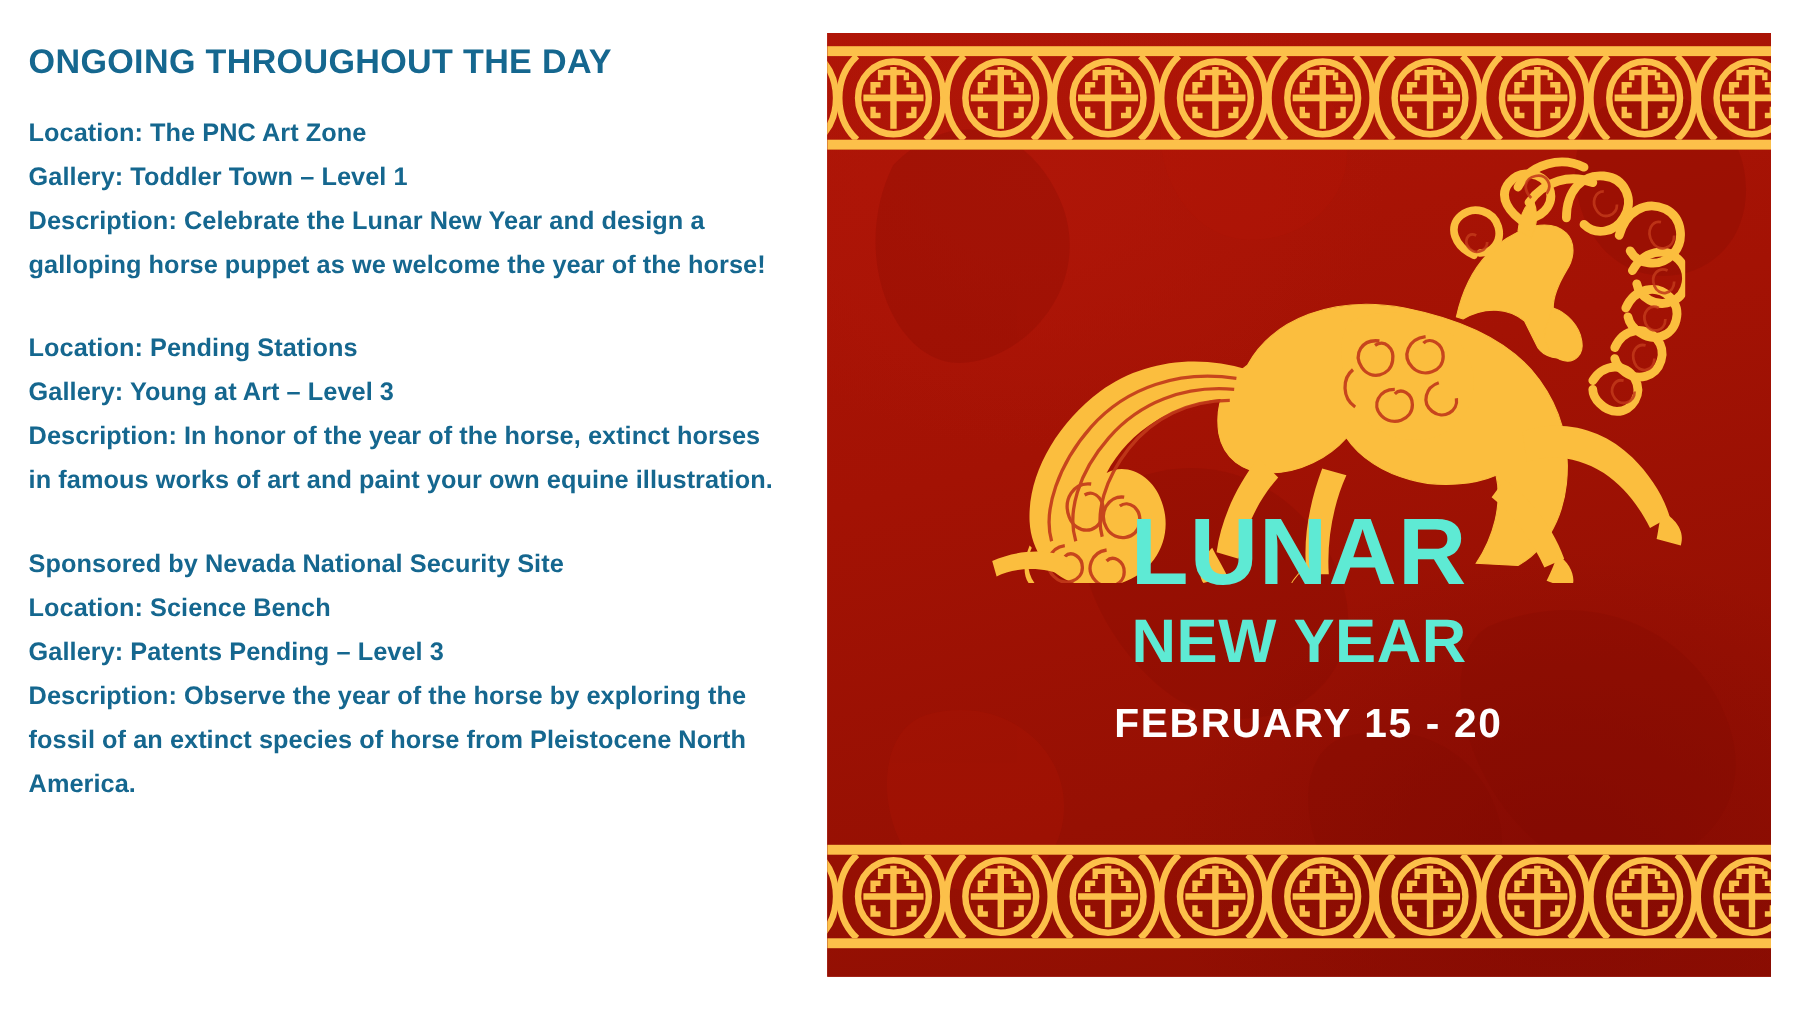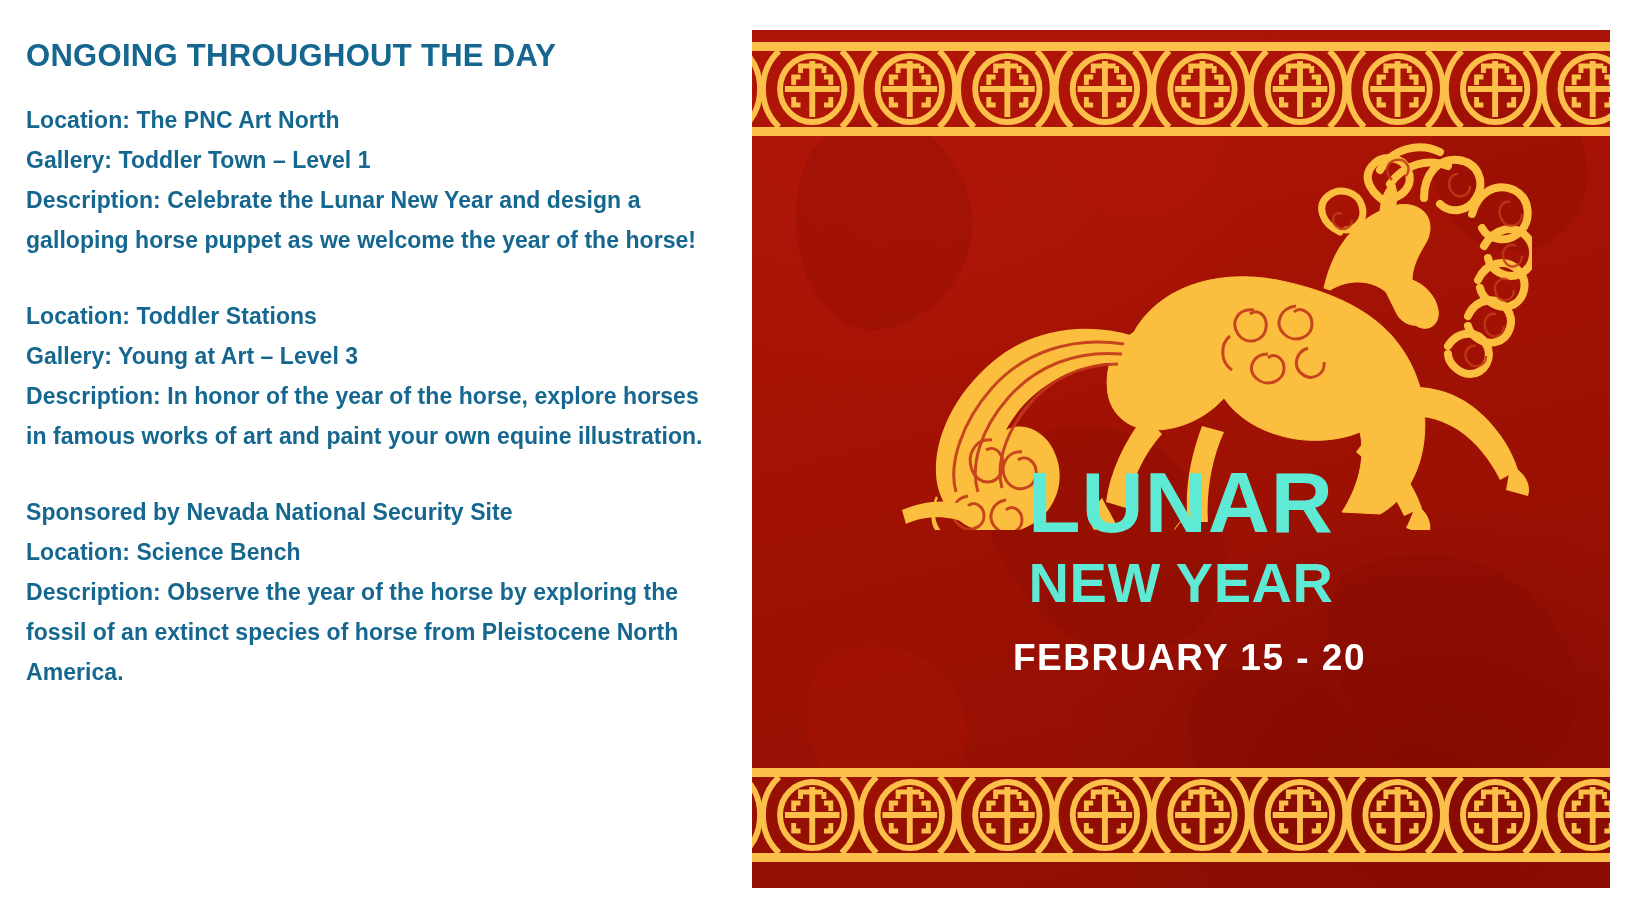--- a/index.html
+++ b/index.html
@@ -157,34 +157,35 @@
 </head>
 <body>
 
 <div class="page">
 
   <div class="info-column">
 
     <h1 class="section-heading">ONGOING THROUGHOUT THE DAY</h1>
 
     <div class="entry">
-      <div class="entry-line">Location: The PNC Art North</div>
+      <div class="entry-line">Location: The PNC Art Zone</div>
       <div class="entry-line">Gallery: Toddler Town – Level 1</div>
       <div class="entry-line">Description: Celebrate the Lunar New Year and design a galloping horse puppet as we welcome the year of the horse!</div>
     </div>
 
     <div class="entry">
-      <div class="entry-line">Location: Toddler Stations</div>
+      <div class="entry-line">Location: Pending Stations</div>
       <div class="entry-line">Gallery: Young at Art – Level 3</div>
-      <div class="entry-line">Description: In honor of the year of the horse, explore horses in famous works of art and paint your own equine illustration.</div>
+      <div class="entry-line">Description: In honor of the year of the horse, extinct horses in famous works of art and paint your own equine illustration.</div>
     </div>
 
     <div class="entry">
       <div class="entry-line">Sponsored by Nevada National Security Site</div>
       <div class="entry-line">Location: Science Bench</div>
+      <div class="entry-line">Gallery: Patents Pending – Level 3</div>
       <div class="entry-line">Description: Observe the year of the horse by exploring the fossil of an extinct species of horse from Pleistocene North America.</div>
     </div>
 
   </div>
 
   <div class="poster">
 
     <div class="poster-bg"></div>
 
     <svg class="poster-texture" viewBox="0 0 858 858" preserveAspectRatio="none">

